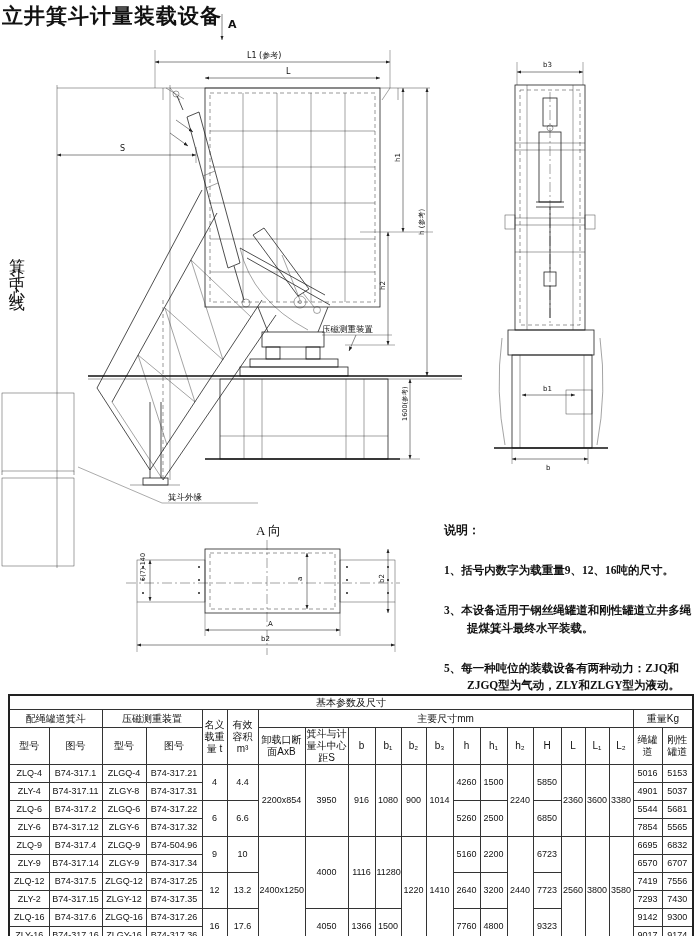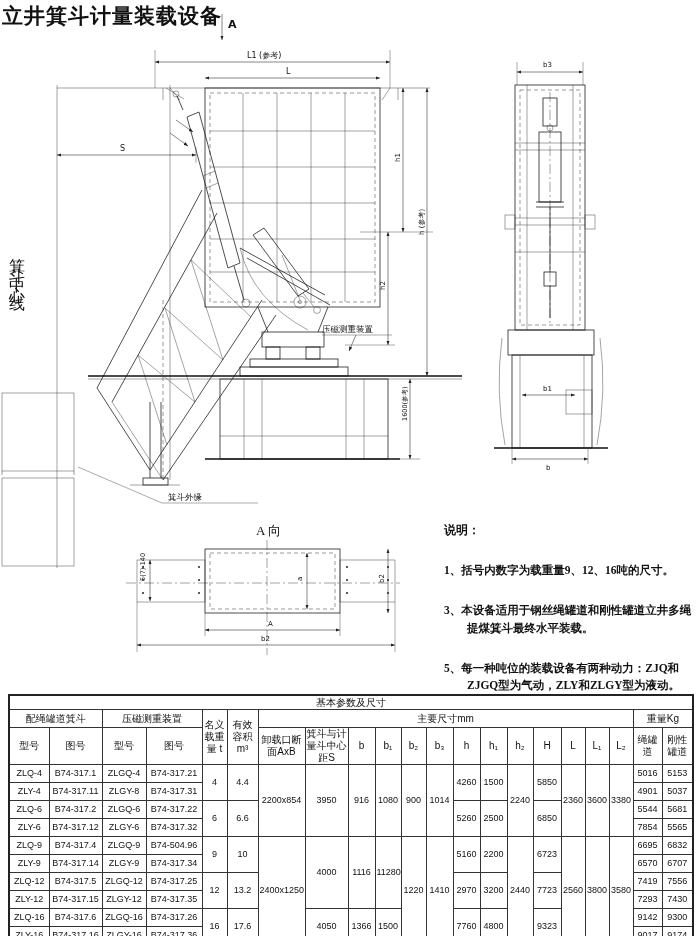--- a/index.html
+++ b/index.html
@@ -427,28 +427,28 @@
           <td>6570</td>
           <td>6707</td>
         </tr>
         <tr>
           <td>ZLQ-12</td>
           <td>B74-317.5</td>
           <td>ZLGQ-12</td>
           <td>B74-317.25</td>
           <td rowspan="2">12</td>
           <td rowspan="2">13.2</td>
-          <td rowspan="2">2970</td>
+          <td rowspan="2">2640</td>
           <td rowspan="2">3200</td>
           <td rowspan="2">7723</td>
           <td>7419</td>
           <td>7556</td>
         </tr>
         <tr>
-          <td>ZLY-12</td>
+          <td>ZLY-2</td>
           <td>B74-317.15</td>
           <td>ZLGY-12</td>
           <td>B74-317.35</td>
           <td>7293</td>
           <td>7430</td>
         </tr>
         <tr>
           <td>ZLQ-16</td>
           <td>B74-317.6</td>
           <td>ZLGQ-16</td>

